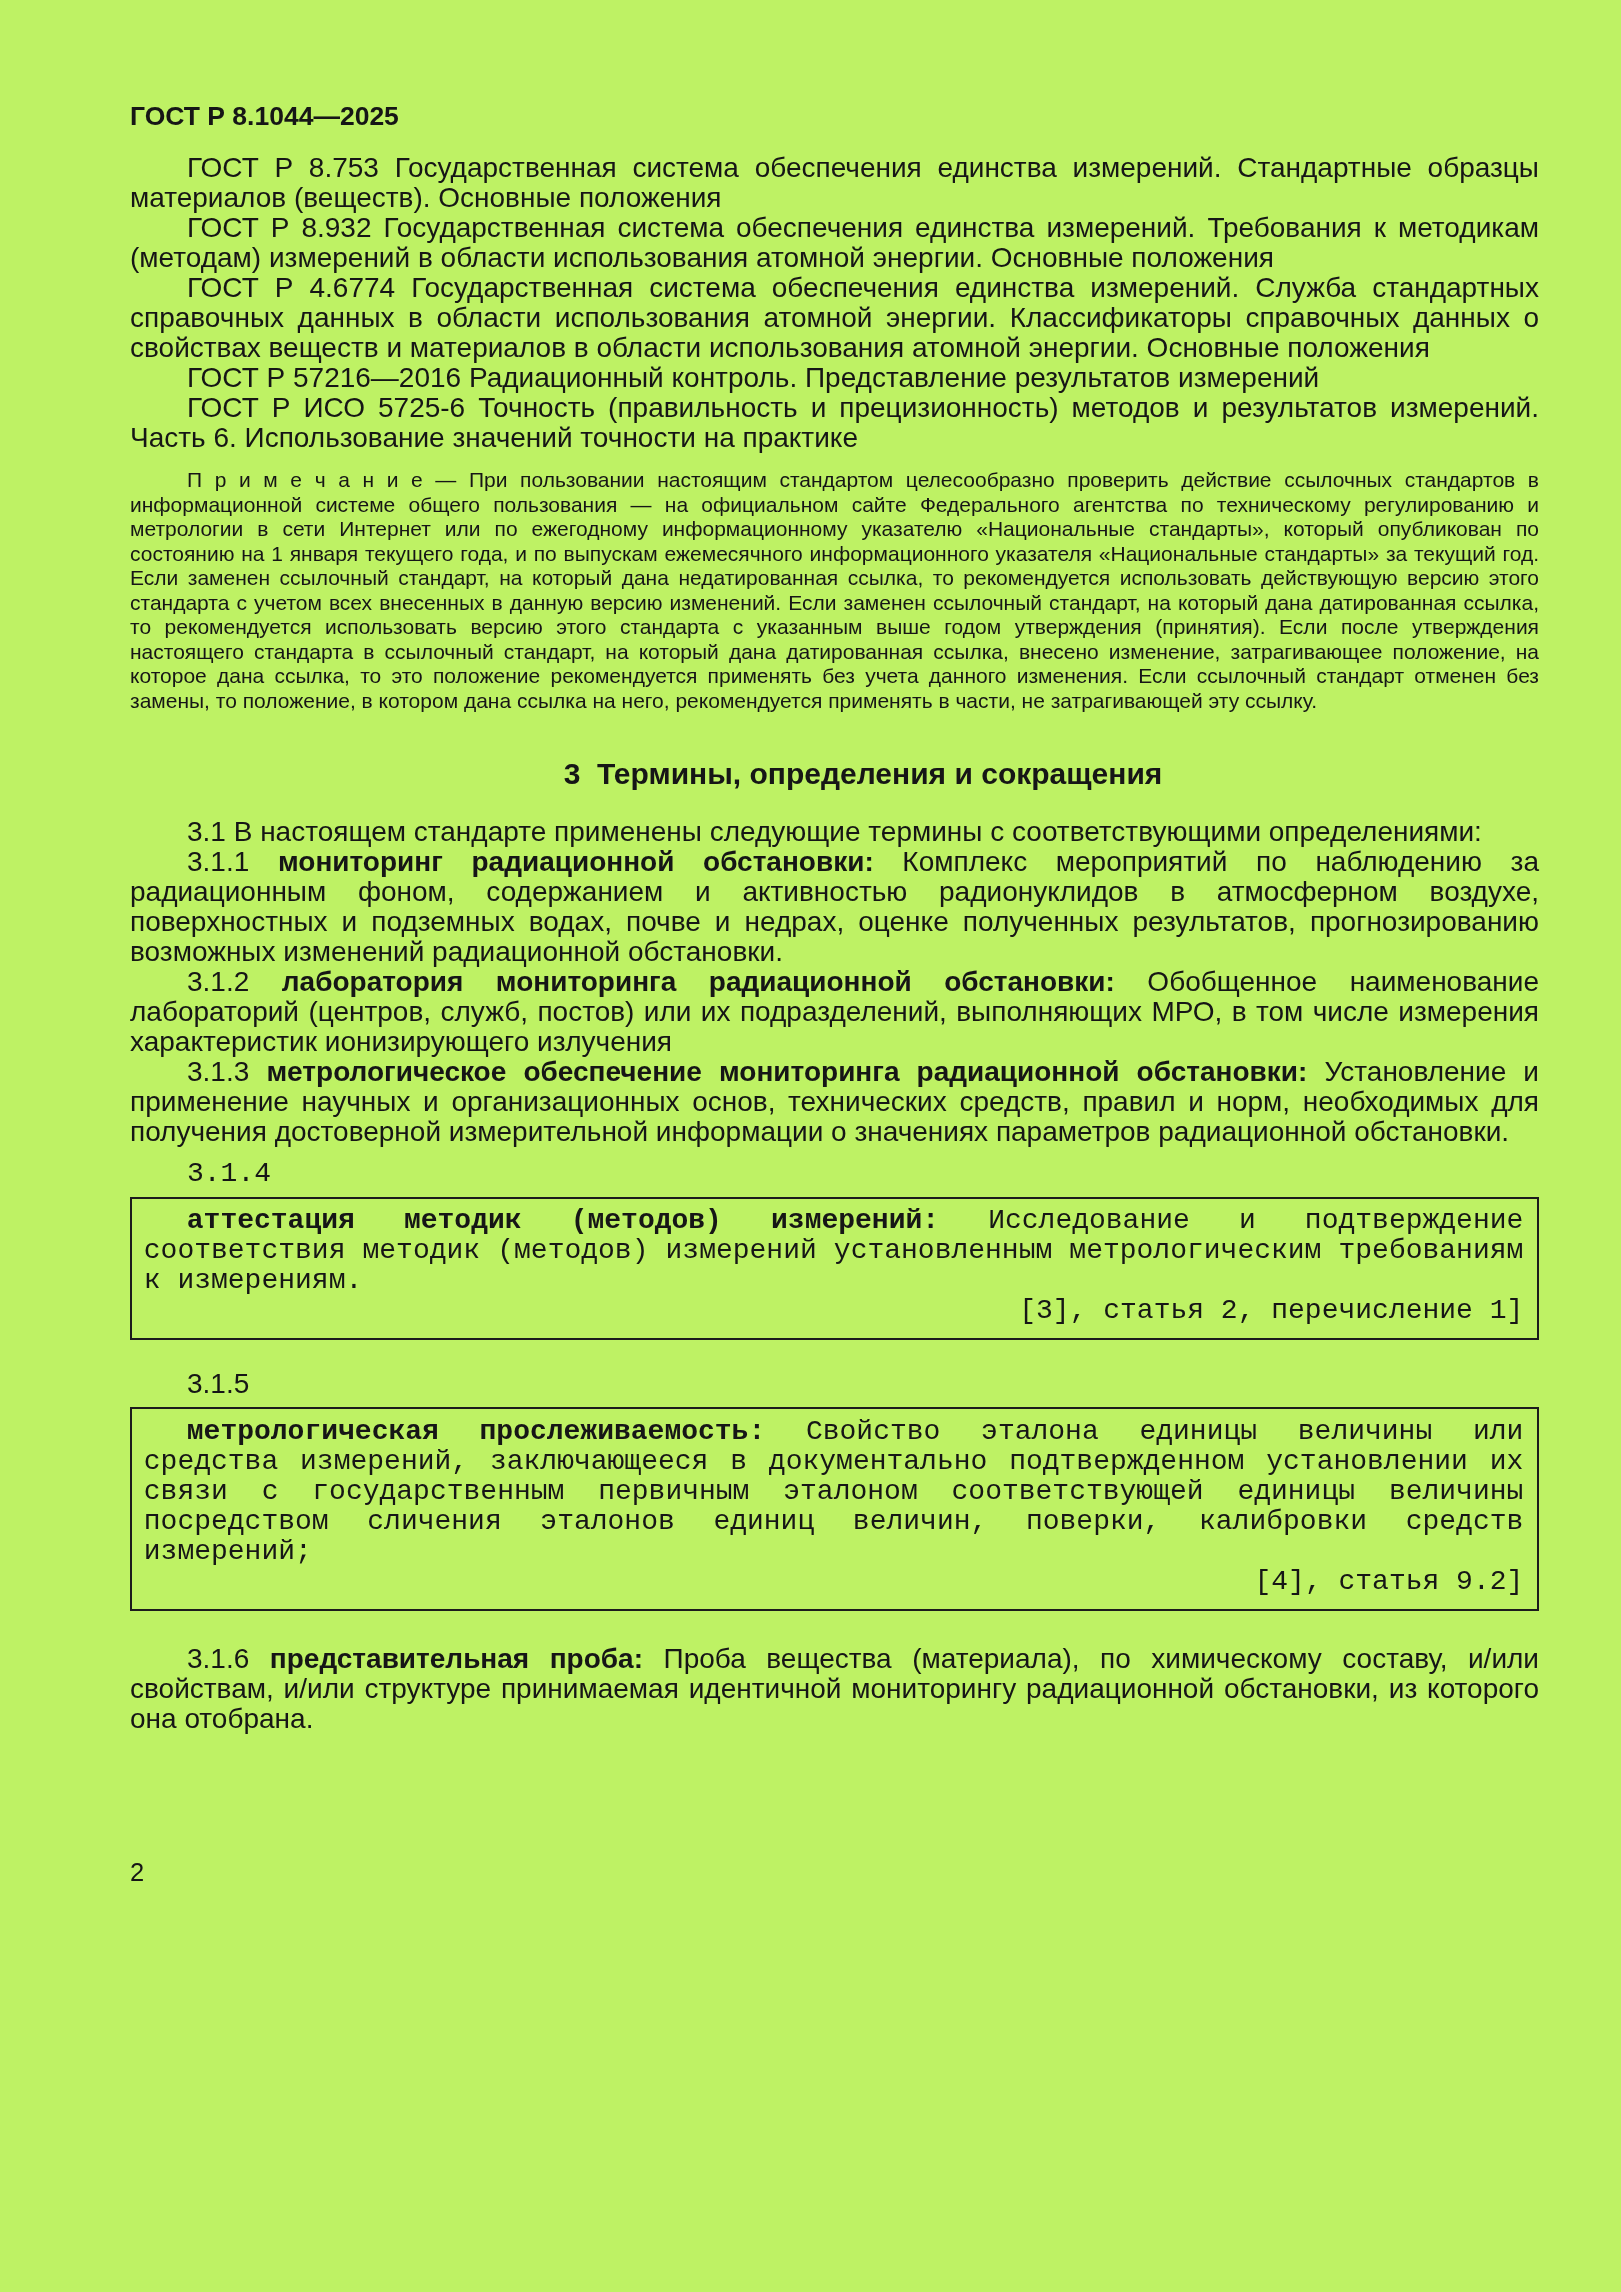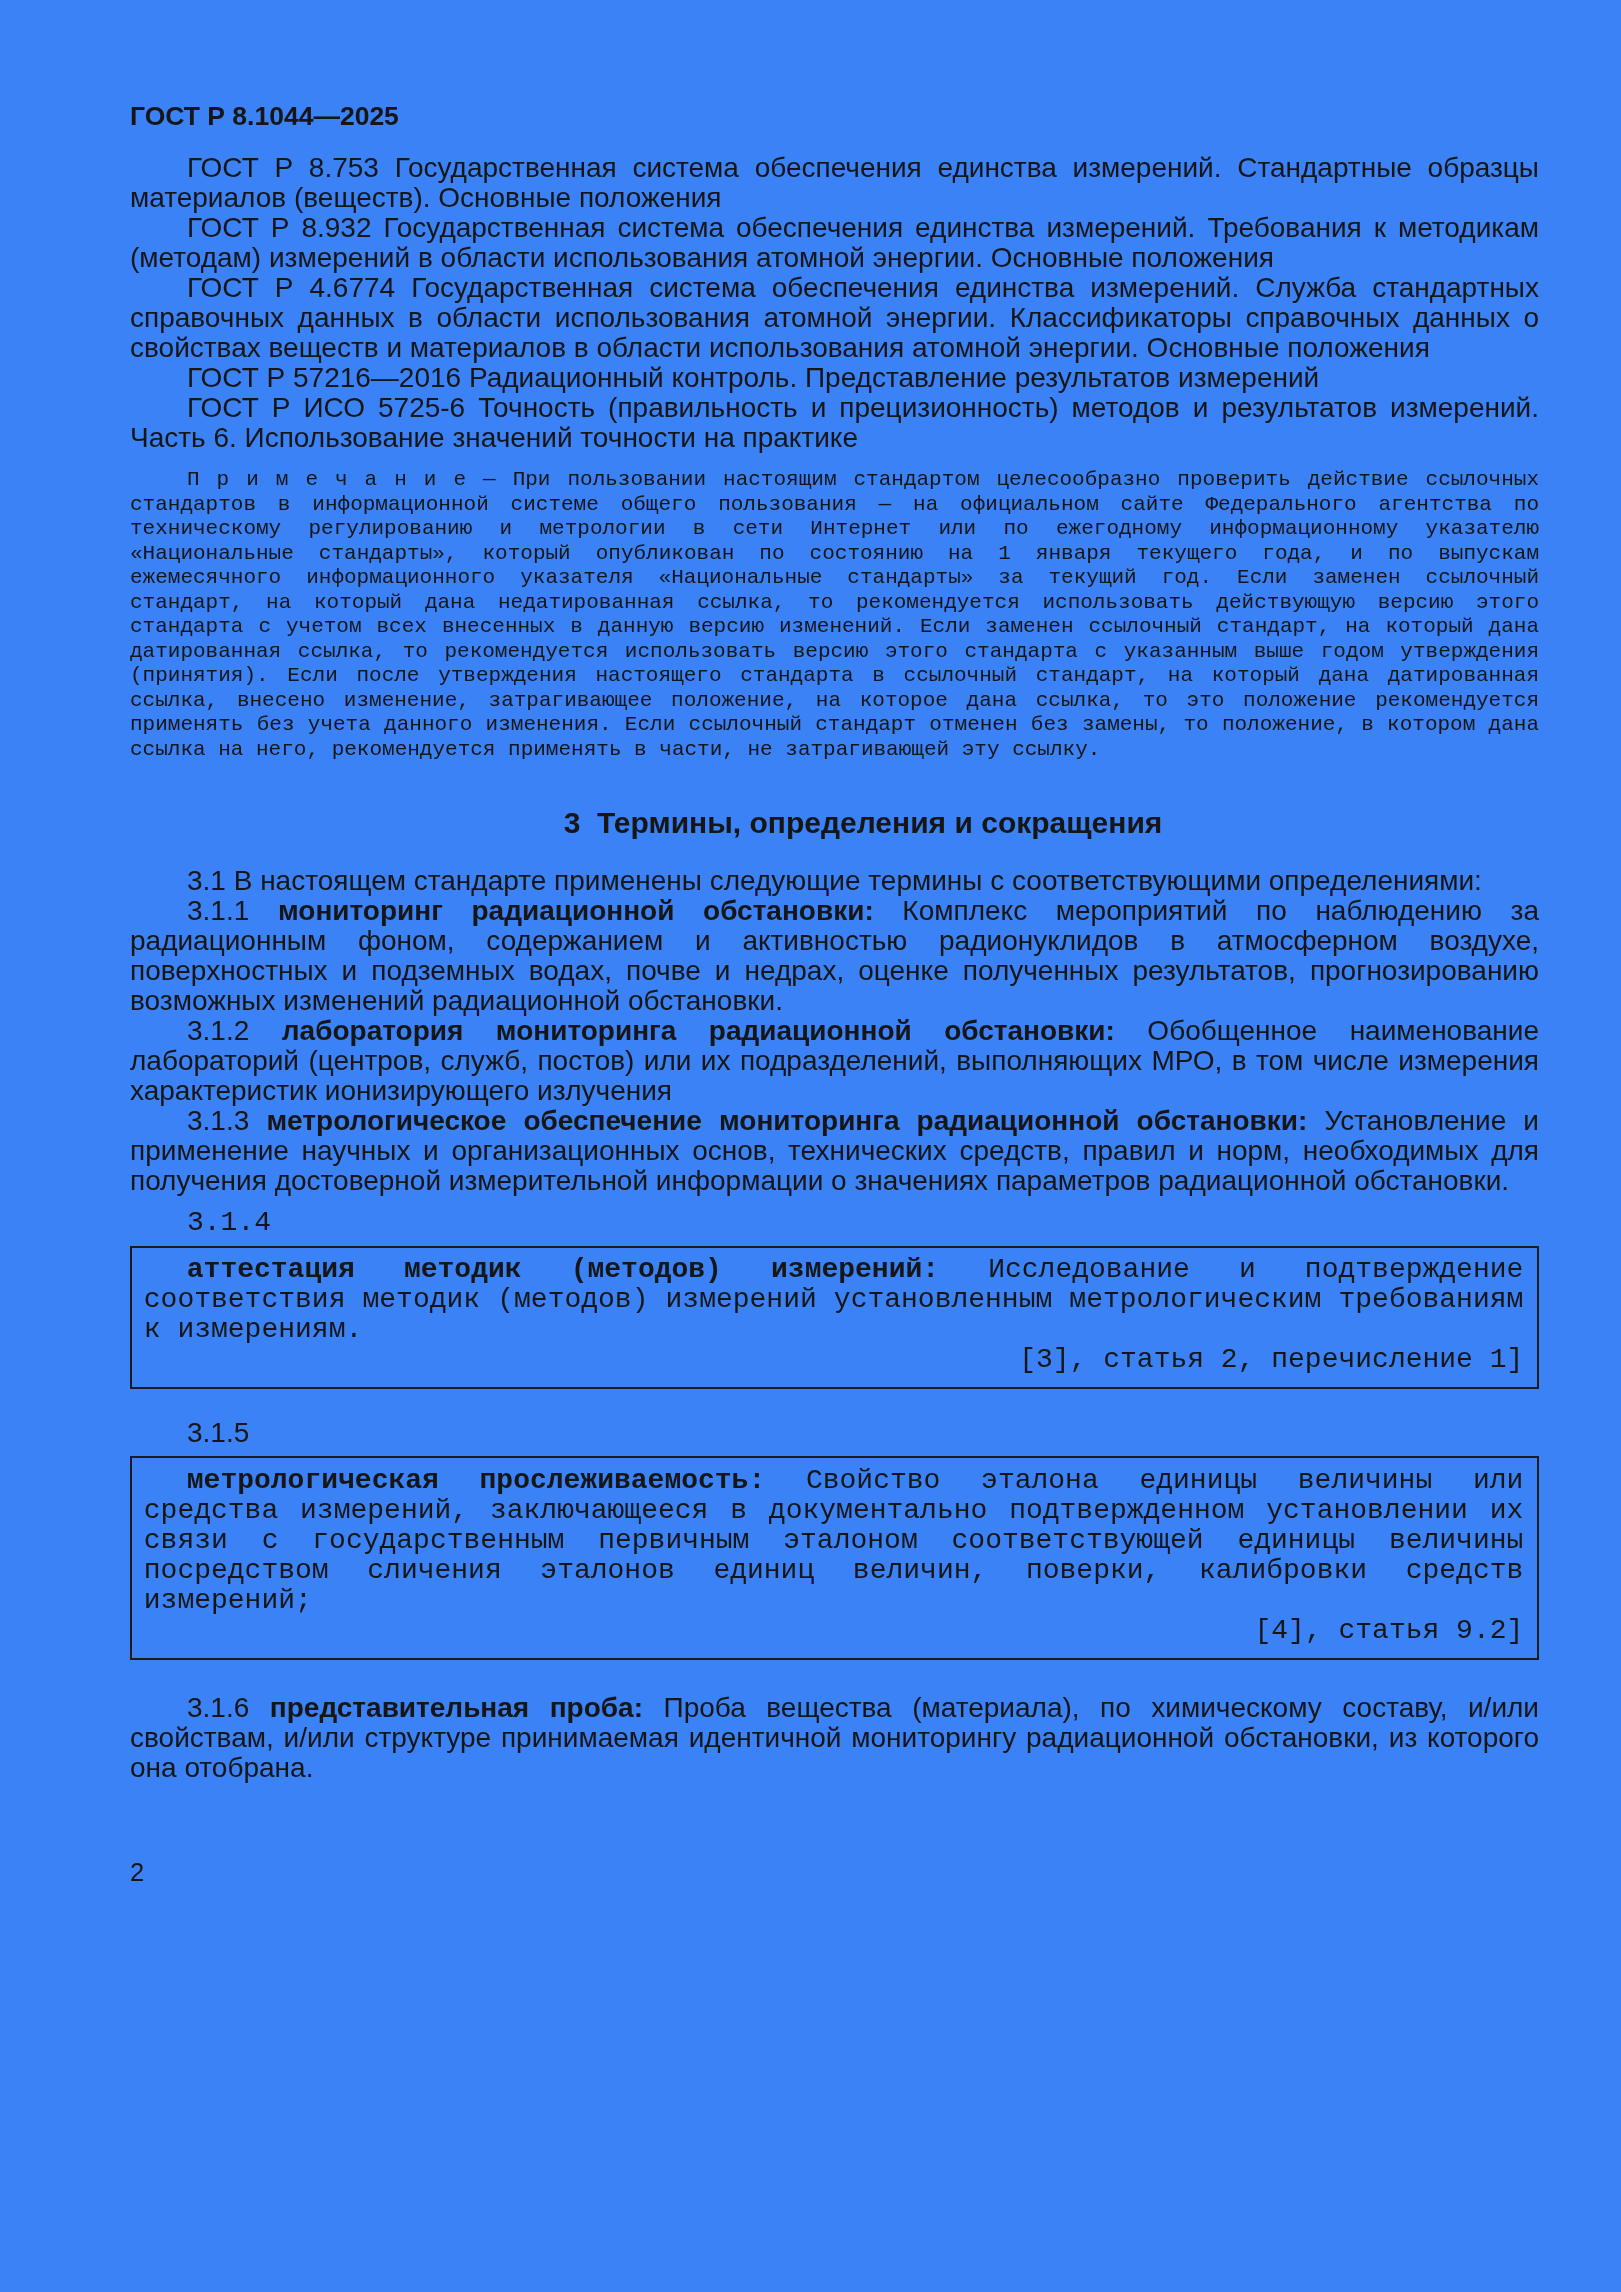--- a/index.html
+++ b/index.html
@@ -5,21 +5,21 @@
   html, body {
     margin: 0;
     padding: 0;
     background: #f2f2f0;
   }
   .page {
     position: relative;
     width: 1621px;
     height: 2293px;
     margin: 0 auto;
-    background: #3b82f6;
+    background: #bef264;
     font-family: "Liberation Sans", sans-serif;
     color: #161616;
     overflow: hidden;
   }
   .content {
     position: absolute;
     left: 130px;
     top: 101px;
     width: 1409px;
   }
@@ -35,21 +35,20 @@
     margin: 0;
     text-align: justify;
     text-indent: 57px;
   }
   p.note {
     font-size: 21px;
     line-height: 24.5px;
     margin: 15.7px 0 0 0;
     text-align: justify;
     text-indent: 57px;
-    font-family: Liberation Mono, monospace;
   }
   h2.heading {
     font-size: 30px;
     line-height: 35px;
     font-weight: bold;
     margin: 43px 0 25.5px 0;
     text-indent: 57px;
     text-align: center;
   }
   .term-name { font-weight: bold; }

